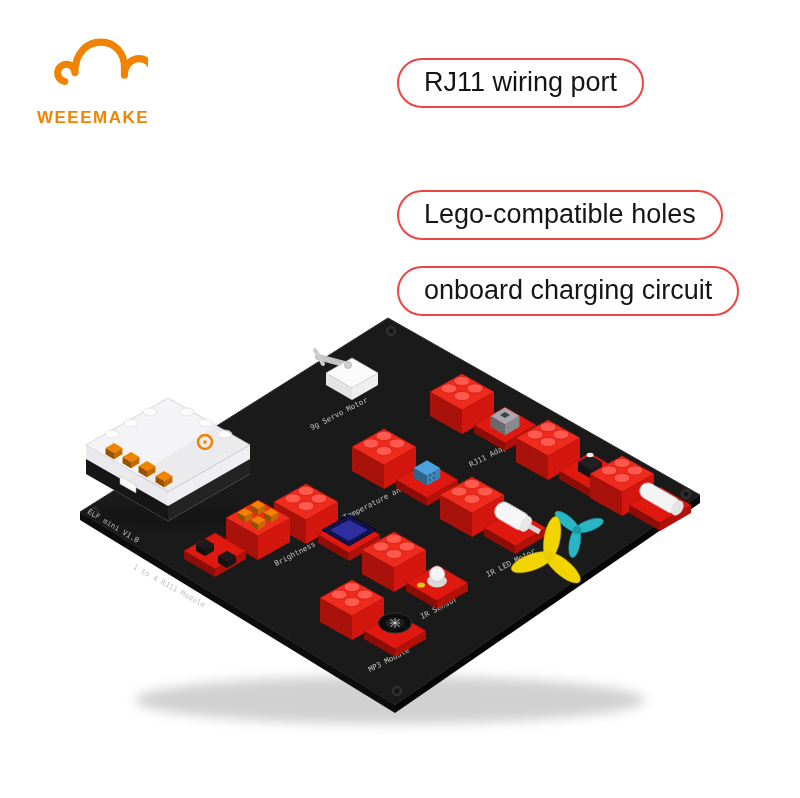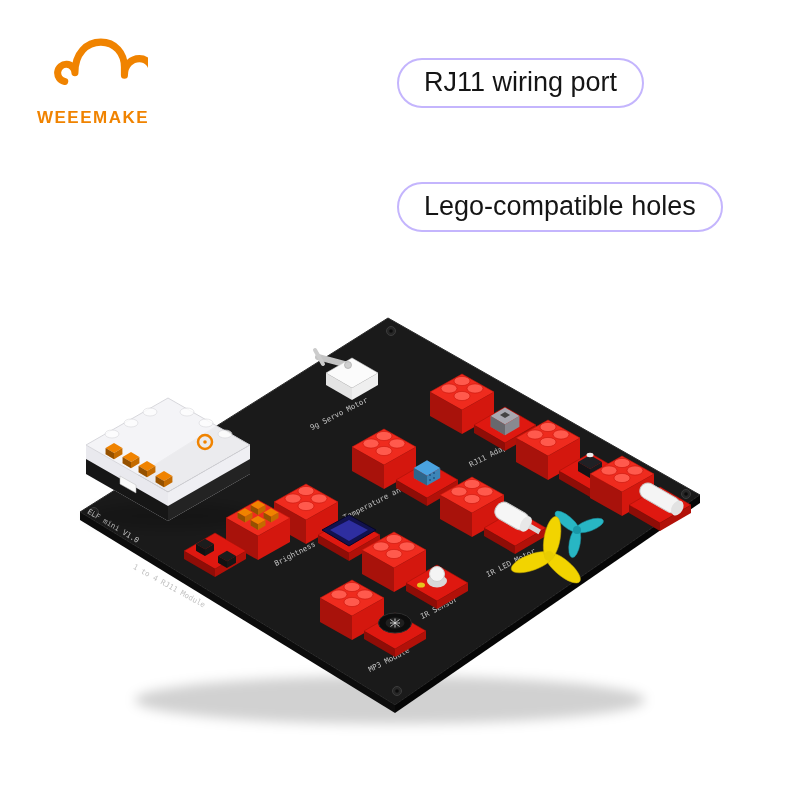--- a/index.html
+++ b/index.html
@@ -1,41 +1,42 @@
 <!DOCTYPE html>
 <html><head>
 <meta charset="utf-8">
 <style>
   html,body{margin:0;padding:0;background:#fff;}
   .stage{position:relative;width:800px;height:798px;background:#ffffff;overflow:hidden;
          font-family:"Liberation Sans",sans-serif;}
   .logo-wrap{position:absolute;left:34px;top:20px;width:118px;text-align:center;}
   .brand-word{margin-top:2px;color:#f08300;font-weight:bold;font-size:17px;
               letter-spacing:1.5px;font-family:"Liberation Sans",sans-serif;}
-  .pill{position:absolute;left:397px;border:2px solid #c4b5fd;border-radius:40px;
+  .pill{position:absolute;left:397px;border:2px solid #ef4444;border-radius:40px;
         padding:6px 25px;font-size:27px;line-height:1.25;color:#151515;white-space:nowrap;
         background:#fff;}
   .photo{position:absolute;left:0;top:0;}
   .board-label{font-family:"DejaVu Sans Mono",monospace;font-size:7.5px;fill:#c0c0c0;}
 </style>
 </head>
 <body>
 
 <div class="stage">
 
   <div class="logo-wrap">
     <svg width="110" height="82" viewBox="0 0 140 104">
       <path d="M34,78 a11,11 0 1,1 13,-11 C47,42 62,28 80,28 c18,0 30,14 30,32 l0,10
                c0,-13 9,-21 19,-21 c10,0 17,8 17,20 l0,22" fill="none" stroke="#f08300" stroke-width="9" stroke-linecap="round" stroke-linejoin="round"></path>
     </svg>
     <div class="brand-word">WEEEMAKE</div>
   </div>
 
   <div class="pill" style="top:58px">RJ11 wiring port</div>
-  <div class="pill" style="top:182px">Lego-compatible holes</div>
+  <div class="pill" style="top:190px">Lego-compatible holes</div>
+  <div class="pill" style="top:266px">onboard charging circuit</div>
 
   <svg class="photo" width="800" height="798" viewBox="0 0 800 798">
     <defs>
       <filter id="soft" x="-50%" y="-50%" width="200%" height="200%">
         <feGaussianBlur stdDeviation="6"></feGaussianBlur>
       </filter>
       <g id="brick">
         <polygon points="0,-18 32,0 0,18 -32,0" fill="#ef2b1e" stroke="#c8150b" stroke-width="0.6"></polygon>
         <polygon points="-32,0 0,18 0,42 -32,24" fill="#a8120b"></polygon>
         <polygon points="0,18 32,0 32,24 0,42" fill="#d4170e"></polygon>

